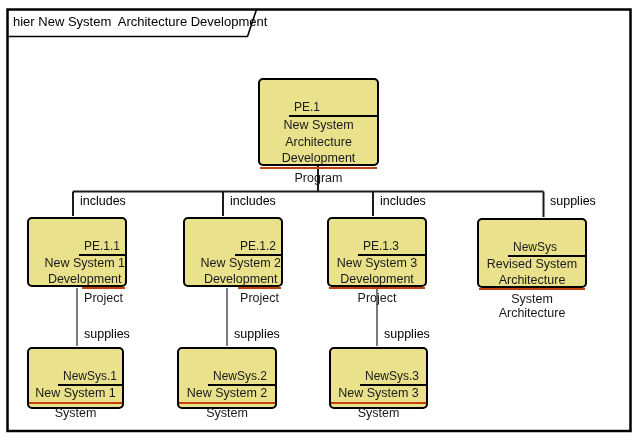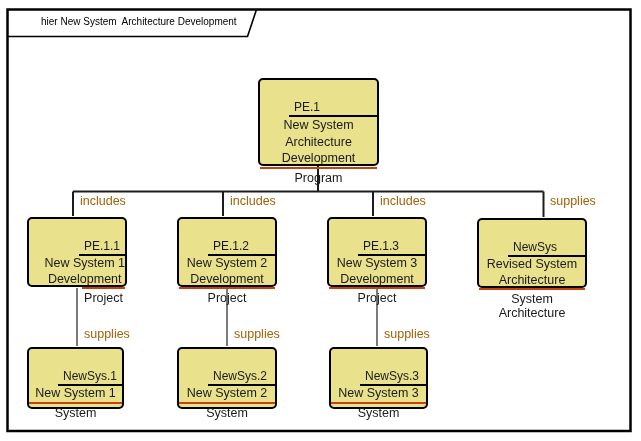--- a/index.html
+++ b/index.html
@@ -6,22 +6,22 @@
   body{
     width:641px;height:441px;position:relative;background:#ffffff;
     font-family:"Liberation Sans","DejaVu Sans",sans-serif;
     color:#1a1a1a;overflow:hidden;
   }
   #canvas{position:absolute;left:0;top:0;width:641px;height:441px;}
   #wires{position:absolute;left:0;top:0;width:641px;height:441px;}
 
   
   .tab-title{
-    position:absolute;left:13px;top:14px;font-size:10px;line-height:16px;
-    white-space:pre;color:#000;margin-left:28px;
+    position:absolute;left:13px;top:14px;font-size:13px;line-height:16px;
+    white-space:pre;color:#000;
   }
 
   
   .node{
     position:absolute;background:#e9e18c;border:2px solid #000;border-radius:5px;
     display:flex;flex-direction:column;box-sizing:border-box;font-size:12.5px;
   }
   .node-header{
     flex:0 0 auto;padding:20px 5px 1px;border-bottom:2px solid #000;
     text-align:left;font-size:12px;line-height:14px;margin-left:29px;
@@ -31,29 +31,29 @@
     align-items:center;text-align:center;line-height:15.5px;
   }
   .node-footer{
     flex:0 0 auto;border-top:2px solid #c2410c;text-align:center;
     padding:2px 2px 1px;line-height:14px;
   }
 
   #n-pe1{left:258px;top:78px;width:121px;height:88px;}
   #n-pe1 .node-body{line-height:16.5px;}
   #n-pe11{left:27px;top:217px;width:100px;height:70px;align-items:flex-end;}
-  #n-pe12{left:177px;top:217px;width:100px;height:70px;}
+  #n-pe12{left:183px;top:217px;width:100px;height:70px;align-items:flex-end;}
   #n-pe13{left:327px;top:217px;width:100px;height:70px;}
   #n-newsys{left:477px;top:218px;width:110px;height:70px;}
   #n-newsys1{left:27px;top:347px;width:97px;height:62px;}
   #n-newsys2{left:177px;top:347px;width:100px;height:62px;}
   #n-newsys3{left:329px;top:347px;width:99px;height:62px;}
 
   
-  .edge-label{position:absolute;font-size:12.5px;line-height:14px;color:#a16207;white-space:nowrap;}
+  .edge-label{position:absolute;font-size:12.5px;line-height:14px;color:#000000;white-space:nowrap;}
   #el-0{left:80px;top:194px;}
   #el-1{left:230px;top:194px;}
   #el-2{left:380px;top:194px;}
   #el-3{left:550px;top:194px;}
   #el-4{left:84px;top:327px;}
   #el-5{left:234px;top:327px;}
   #el-6{left:384px;top:327px;}
 </style>
 </head>
 <body>

